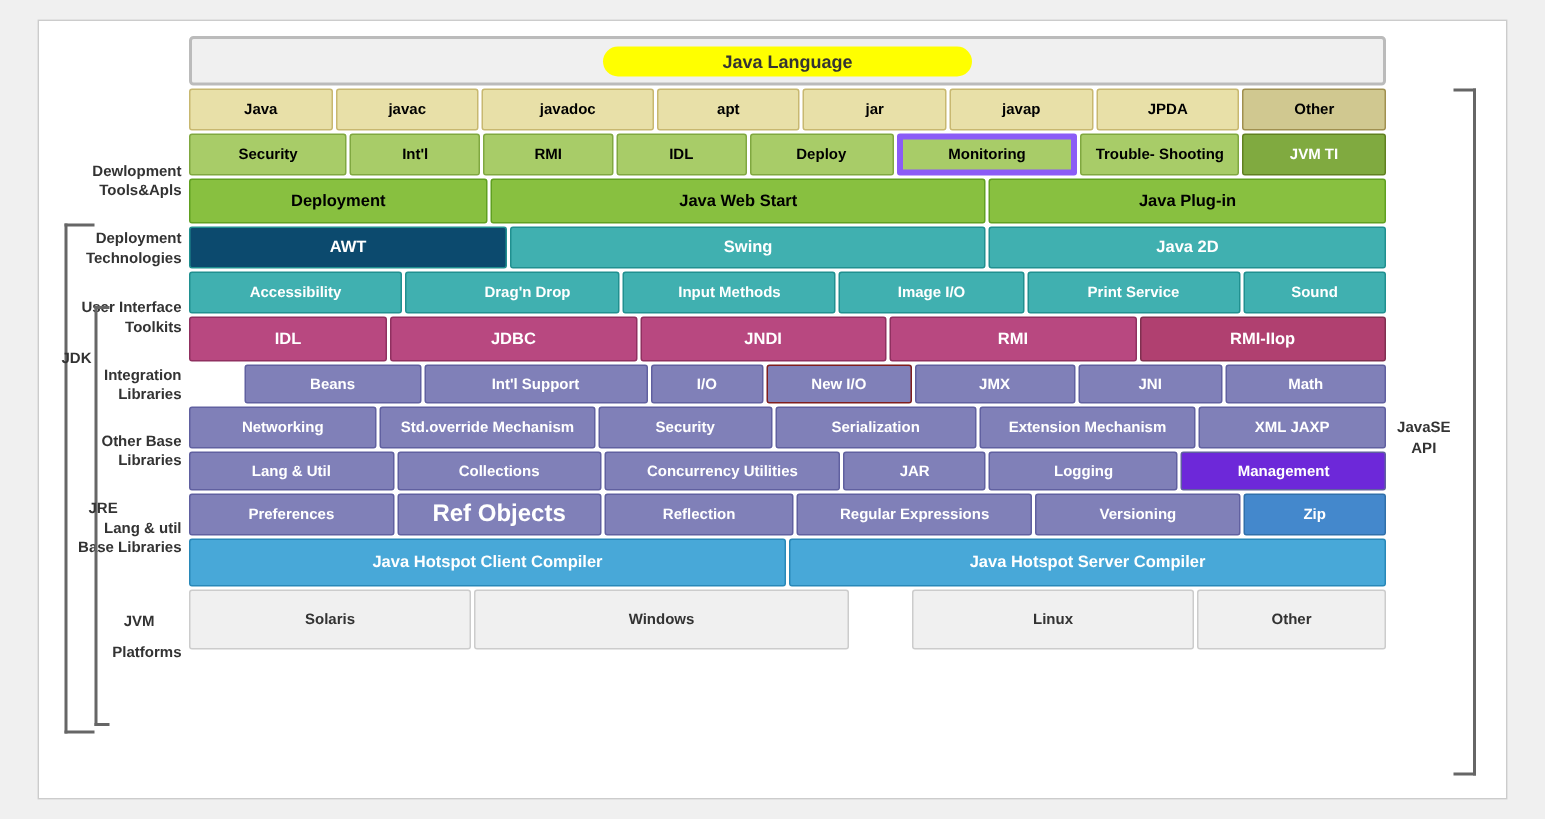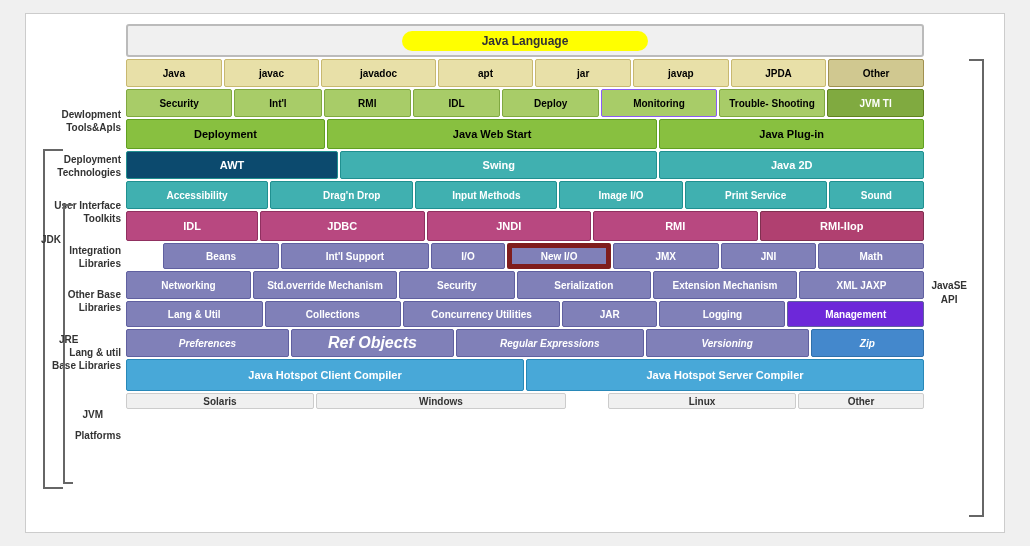--- a/index.html
+++ b/index.html
@@ -90,21 +90,21 @@
       <div style="flex:1;background:#e8e0a8;border:1px solid #c8b870;display:flex;align-items:center;justify-content:center;font-weight:600;font-size:10px;border-radius:2px;">JPDA</div>
       <div style="flex:1;background:#d0c890;border:1px solid #a09050;display:flex;align-items:center;justify-content:center;font-weight:600;font-size:10px;border-radius:2px;">Other</div>
     </div>
 
     <div style="display:flex;gap:2px;height:28px;">
       <div style="flex:1.1;background:#a8cc68;border:1px solid #80a840;display:flex;align-items:center;justify-content:center;font-weight:600;font-size:10px;border-radius:2px;">Security</div>
       <div style="flex:0.9;background:#a8cc68;border:1px solid #80a840;display:flex;align-items:center;justify-content:center;font-weight:600;font-size:10px;border-radius:2px;">Int'l</div>
       <div style="flex:0.9;background:#a8cc68;border:1px solid #80a840;display:flex;align-items:center;justify-content:center;font-weight:600;font-size:10px;border-radius:2px;">RMI</div>
       <div style="flex:0.9;background:#a8cc68;border:1px solid #80a840;display:flex;align-items:center;justify-content:center;font-weight:600;font-size:10px;border-radius:2px;">IDL</div>
       <div style="flex:1;background:#a8cc68;border:1px solid #80a840;display:flex;align-items:center;justify-content:center;font-weight:600;font-size:10px;border-radius:2px;">Deploy</div>
-      <div style="flex:1.2;background:#a8cc68;border:1px solid #8b5cf6;display:flex;align-items:center;justify-content:center;font-weight:600;font-size:10px;border-radius:2px;">Monitoring</div>
+      <div style="flex:1.2;background:#a8cc68;border:4px solid #8b5cf6;display:flex;align-items:center;justify-content:center;font-weight:600;font-size:10px;border-radius:2px;">Monitoring</div>
       <div style="flex:1.1;background:#a8cc68;border:1px solid #80a840;display:flex;align-items:center;justify-content:center;font-weight:600;font-size:10px;border-radius:2px;line-height:1.1;text-align:center;">Trouble-
 Shooting</div>
       <div style="flex:1;background:#80aa40;border:1px solid #608020;display:flex;align-items:center;justify-content:center;font-weight:600;font-size:10px;border-radius:2px;color:white;">JVM TI</div>
     </div>
 
     <div style="display:flex;gap:2px;height:30px;">
       <div style="flex:1.5;background:#88c040;border:1px solid #60a020;display:flex;align-items:center;justify-content:center;font-weight:700;font-size:11px;border-radius:2px;">Deployment</div>
       <div style="flex:2.5;background:#88c040;border:1px solid #60a020;display:flex;align-items:center;justify-content:center;font-weight:700;font-size:11px;border-radius:2px;">Java Web Start</div>
       <div style="flex:2;background:#88c040;border:1px solid #60a020;display:flex;align-items:center;justify-content:center;font-weight:700;font-size:11px;border-radius:2px;">Java Plug-in</div>
     </div>
@@ -129,21 +129,21 @@
       <div style="flex:1.5;background:#b84880;border:1px solid #903060;display:flex;align-items:center;justify-content:center;font-weight:700;font-size:11px;border-radius:2px;color:white;">JDBC</div>
       <div style="flex:1.5;background:#b84880;border:1px solid #903060;display:flex;align-items:center;justify-content:center;font-weight:700;font-size:11px;border-radius:2px;color:white;">JNDI</div>
       <div style="flex:1.5;background:#b84880;border:1px solid #903060;display:flex;align-items:center;justify-content:center;font-weight:700;font-size:11px;border-radius:2px;color:white;">RMI</div>
       <div style="flex:1.5;background:#b04070;border:1px solid #803050;display:flex;align-items:center;justify-content:center;font-weight:700;font-size:11px;border-radius:2px;color:white;">RMI-IIop</div>
     </div>
 
     <div style="display:flex;gap:2px;height:26px;">
       <div style="flex:1.1;background:#8080b8;border:1px solid #6060a0;display:flex;align-items:center;justify-content:center;font-weight:600;font-size:10px;border-radius:2px;color:white;margin-left:37px;">Beans</div>
       <div style="flex:1.4;background:#8080b8;border:1px solid #6060a0;display:flex;align-items:center;justify-content:center;font-weight:600;font-size:10px;border-radius:2px;color:white;">Int'l Support</div>
       <div style="flex:0.7;background:#8080b8;border:1px solid #6060a0;display:flex;align-items:center;justify-content:center;font-weight:600;font-size:10px;border-radius:2px;color:white;">I/O</div>
-      <div style="flex:0.9;background:#8080b8;border:5px solid #7f1d1d;display:flex;align-items:center;justify-content:center;font-weight:600;font-size:10px;border-radius:2px;color:white;">New I/O</div>
+      <div style="flex:0.9;background:#8080b8;border:1px solid #7f1d1d;display:flex;align-items:center;justify-content:center;font-weight:600;font-size:10px;border-radius:2px;color:white;">New I/O</div>
       <div style="flex:1;background:#8080b8;border:1px solid #6060a0;display:flex;align-items:center;justify-content:center;font-weight:600;font-size:10px;border-radius:2px;color:white;">JMX</div>
       <div style="flex:0.9;background:#8080b8;border:1px solid #6060a0;display:flex;align-items:center;justify-content:center;font-weight:600;font-size:10px;border-radius:2px;color:white;">JNI</div>
       <div style="flex:1;background:#8080b8;border:1px solid #6060a0;display:flex;align-items:center;justify-content:center;font-weight:600;font-size:10px;border-radius:2px;color:white;">Math</div>
     </div>
 
     <div style="display:flex;gap:2px;height:28px;">
       <div style="flex:1.3;background:#8080b8;border:1px solid #6060a0;display:flex;align-items:center;justify-content:center;font-weight:600;font-size:10px;border-radius:2px;color:white;">Networking</div>
       <div style="flex:1.5;background:#8080b8;border:1px solid #6060a0;display:flex;align-items:center;justify-content:center;font-weight:600;font-size:10px;border-radius:2px;color:white;text-align:center;line-height:1.1;">Std.override
 Mechanism</div>
       <div style="flex:1.2;background:#8080b8;border:1px solid #6060a0;display:flex;align-items:center;justify-content:center;font-weight:600;font-size:10px;border-radius:2px;color:white;">Security</div>
@@ -156,35 +156,36 @@
     <div style="display:flex;gap:2px;height:26px;">
       <div style="flex:1.3;background:#8080b8;border:1px solid #6060a0;display:flex;align-items:center;justify-content:center;font-weight:600;font-size:10px;border-radius:2px;color:white;">Lang &amp; Util</div>
       <div style="flex:1.3;background:#8080b8;border:1px solid #6060a0;display:flex;align-items:center;justify-content:center;font-weight:600;font-size:10px;border-radius:2px;color:white;">Collections</div>
       <div style="flex:1.5;background:#8080b8;border:1px solid #6060a0;display:flex;align-items:center;justify-content:center;font-weight:600;font-size:10px;border-radius:2px;color:white;text-align:center;line-height:1.1;">Concurrency
 Utilities</div>
       <div style="flex:0.9;background:#8080b8;border:1px solid #6060a0;display:flex;align-items:center;justify-content:center;font-weight:600;font-size:10px;border-radius:2px;color:white;">JAR</div>
       <div style="flex:1.2;background:#8080b8;border:1px solid #6060a0;display:flex;align-items:center;justify-content:center;font-weight:600;font-size:10px;border-radius:2px;color:white;">Logging</div>
       <div style="flex:1.3;background:#6d28d9;border:1px solid #6060a0;display:flex;align-items:center;justify-content:center;font-weight:600;font-size:10px;border-radius:2px;color:white;">Management</div>
     </div>
 
-    <div style="display:flex;gap:2px;height:28px;font-style:italic;">
+    <div style="display:flex;gap:2px;height:28px;">
       <div style="flex:1.3;background:#8080b8;border:1px solid #6060a0;display:flex;align-items:center;justify-content:center;font-weight:600;font-size:10px;border-radius:2px;color:white;">Preferences</div>
       <div style="flex:1.3;background:#8080b8;border:1px solid #6060a0;display:flex;align-items:center;justify-content:center;font-weight:600;font-size:16px;border-radius:2px;color:white;">Ref Objects</div>
+      <div style="flex:1.2;background:#8080b8;border:1px solid #6060a0;display:flex;align-items:center;justify-content:center;font-weight:600;font-size:10px;border-radius:2px;color:white;">Reflection</div>
       <div style="flex:1.5;background:#8080b8;border:1px solid #6060a0;display:flex;align-items:center;justify-content:center;font-weight:600;font-size:10px;border-radius:2px;color:white;text-align:center;line-height:1.1;">Regular
 Expressions</div>
       <div style="flex:1.3;background:#8080b8;border:1px solid #6060a0;display:flex;align-items:center;justify-content:center;font-weight:600;font-size:10px;border-radius:2px;color:white;">Versioning</div>
       <div style="flex:0.9;background:#4488cc;border:1px solid #3070aa;display:flex;align-items:center;justify-content:center;font-weight:600;font-size:10px;border-radius:2px;color:white;">Zip</div>
     </div>
 
     <div style="display:flex;gap:2px;height:32px;">
       <div style="flex:2.5;background:#48a8d8;border:1px solid #2888b8;display:flex;align-items:center;justify-content:center;font-weight:700;font-size:11px;border-radius:2px;color:white;">Java Hotspot Client Compiler</div>
       <div style="flex:2.5;background:#48a8d8;border:1px solid #2888b8;display:flex;align-items:center;justify-content:center;font-weight:700;font-size:11px;border-radius:2px;color:white;">Java Hotspot Server Compiler</div>
     </div>
 
-    <div style="display:flex;gap:2px;height:16px;">
+    <div style="display:flex;gap:2px;height:40px;">
       <div style="flex:1.5;background:#f0f0f0;border:1px solid #ccc;display:flex;align-items:center;justify-content:center;font-weight:600;font-size:10px;border-radius:2px;color:#333;">Solaris</div>
       <div style="flex:2;background:#f0f0f0;border:1px solid #ccc;display:flex;align-items:center;justify-content:center;font-weight:600;font-size:10px;border-radius:2px;color:#333;">Windows</div>
       <div style="flex:1.5;background:#f0f0f0;border:1px solid #ccc;display:flex;align-items:center;justify-content:center;font-weight:600;font-size:10px;border-radius:2px;color:#333;margin-left:40px;">Linux</div>
       <div style="flex:1;background:#f0f0f0;border:1px solid #ccc;display:flex;align-items:center;justify-content:center;font-weight:600;font-size:10px;border-radius:2px;color:#333;">Other</div>
     </div>
 
   </div>
 
   <div style="display:flex;flex-direction:column;width:65px;padding-left:8px;justify-content:flex-start;padding-top:35px;font-size:10px;color:#333;position:relative;">
 

